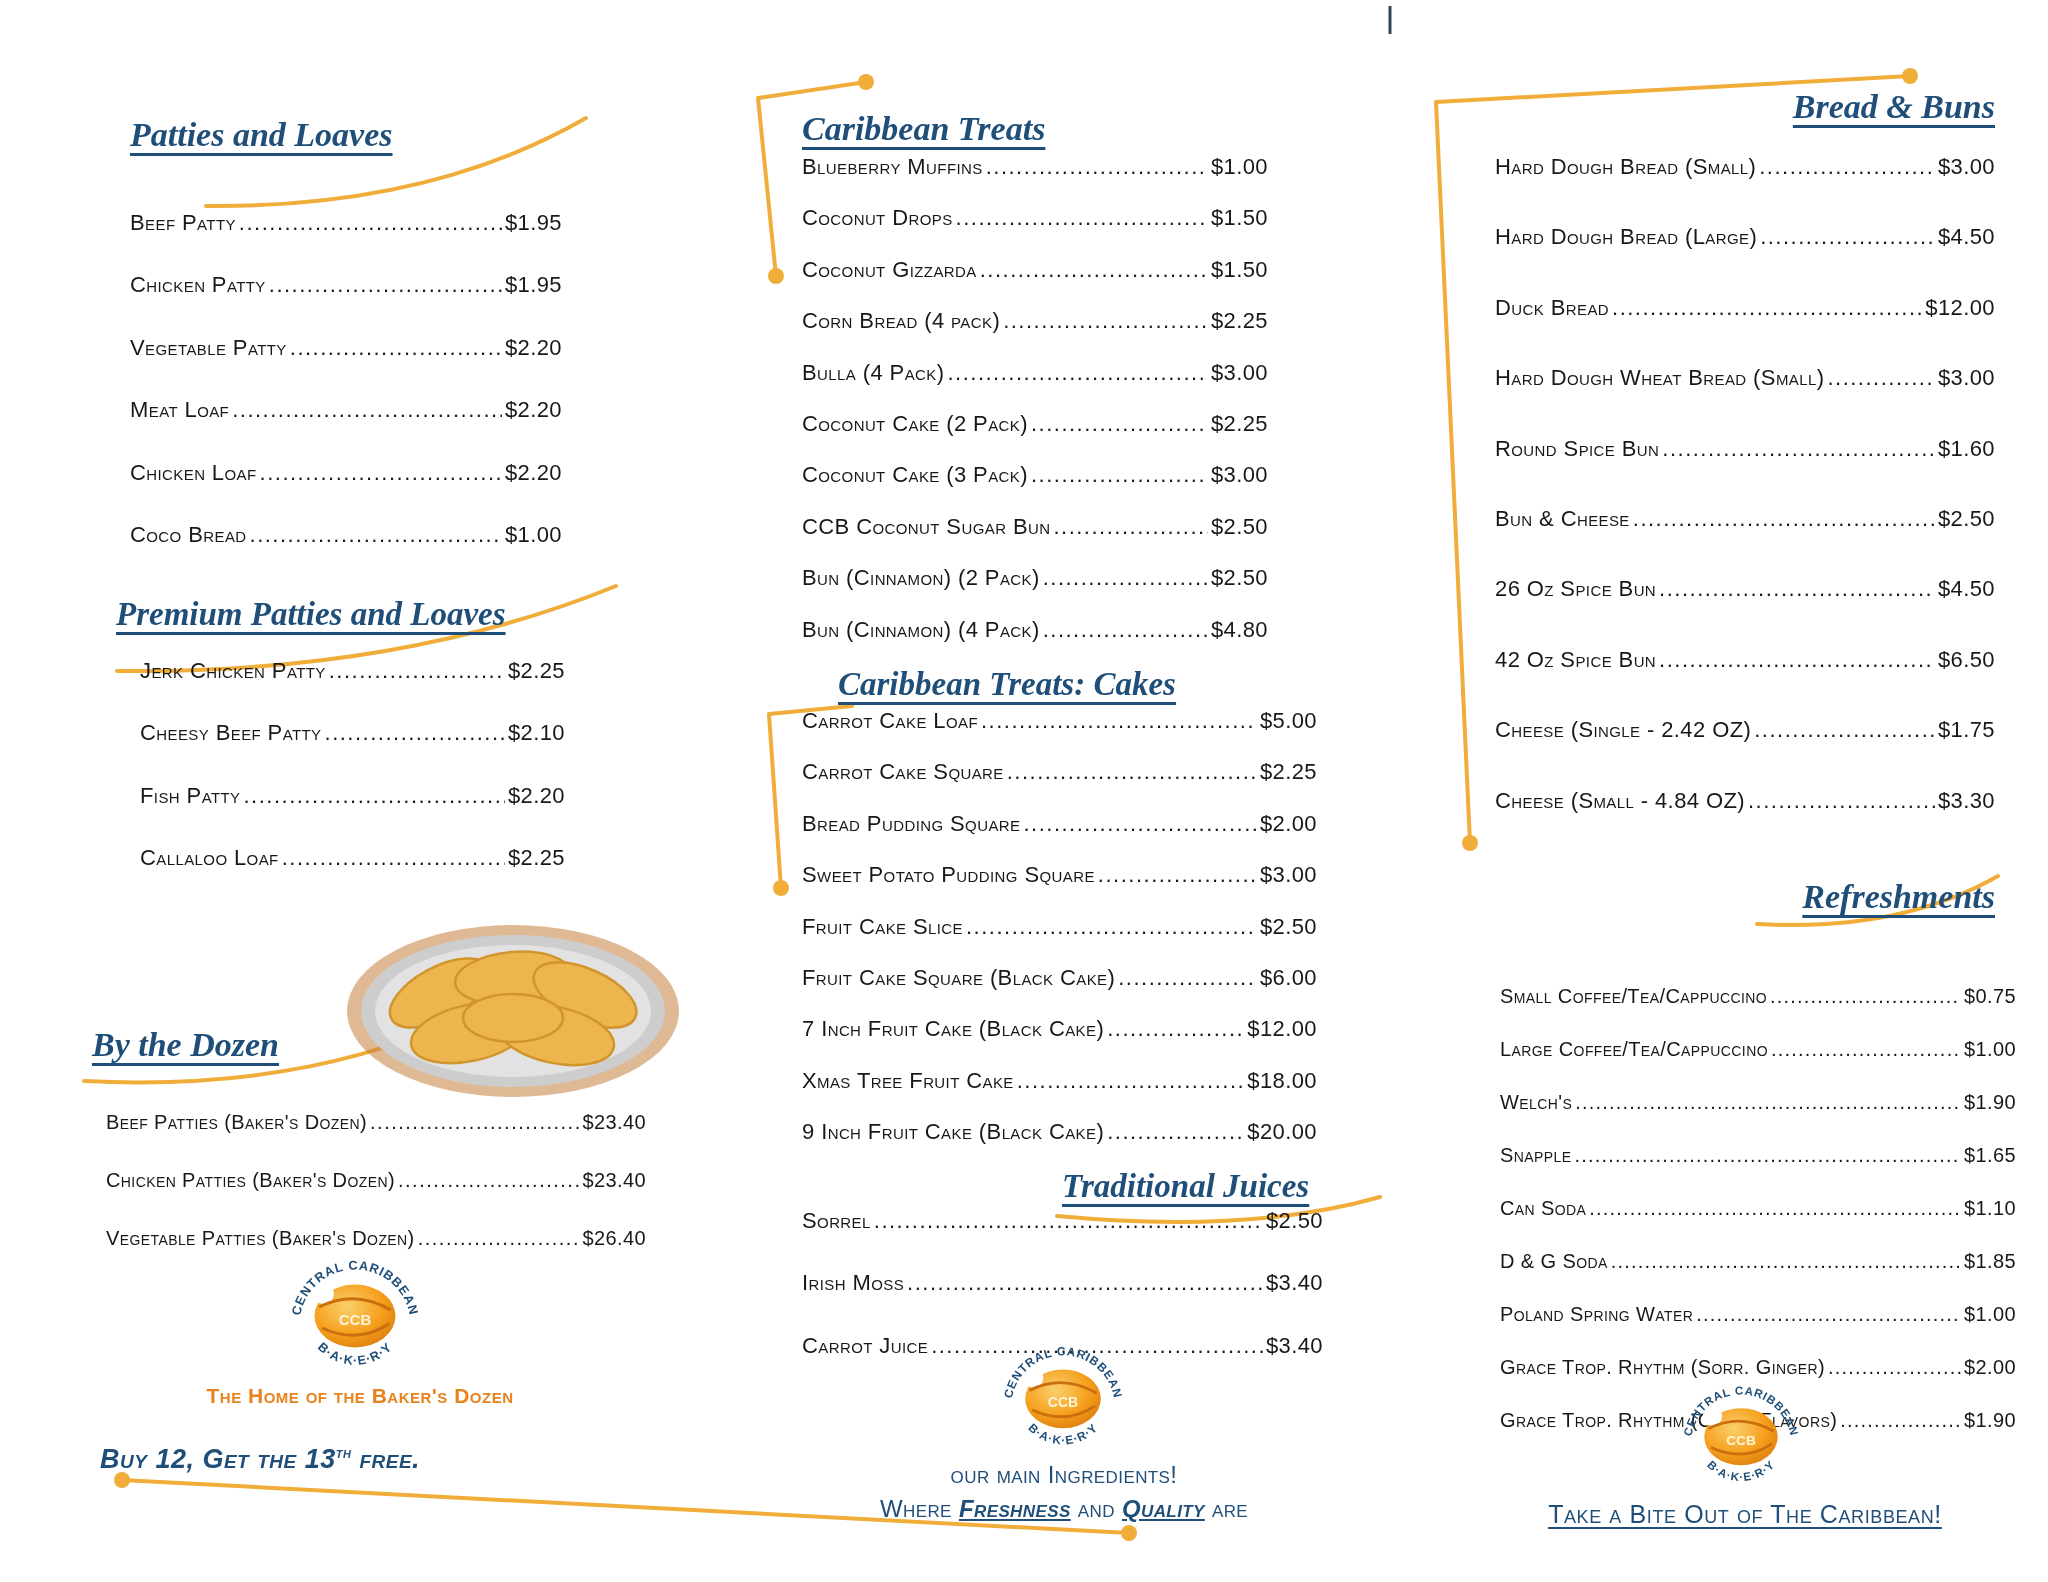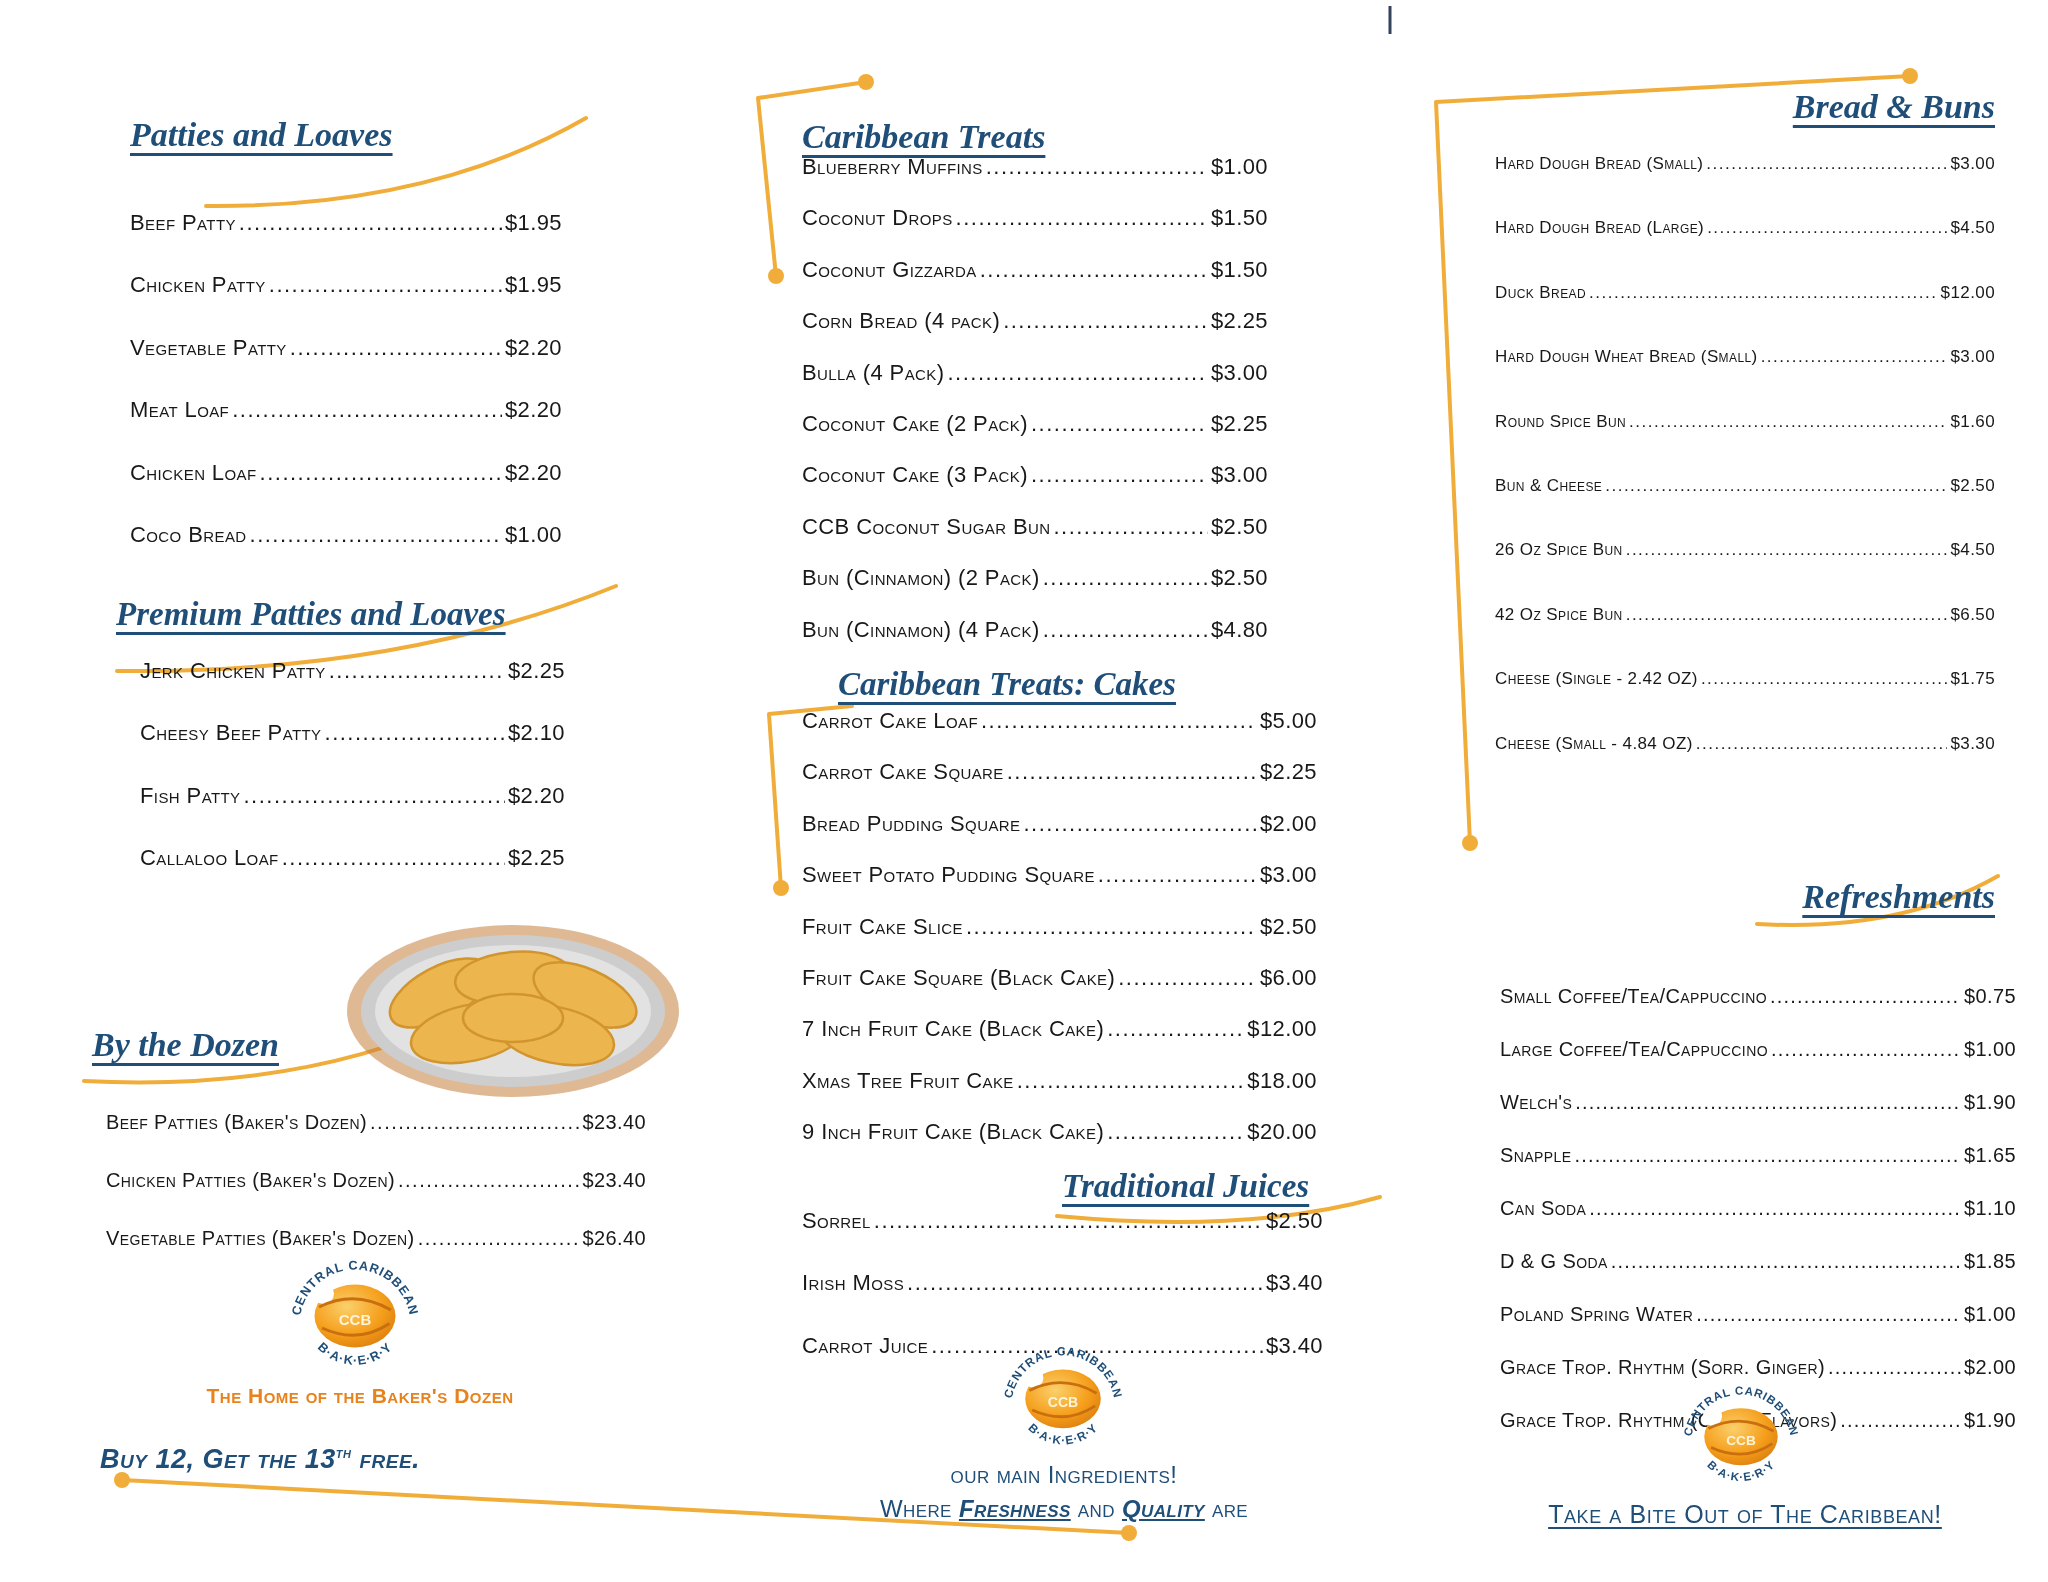--- a/index.html
+++ b/index.html
@@ -38,21 +38,21 @@
   .mi-dots::after{
     content:"......................................................................................................................................";
     letter-spacing:1.5px;
   }
   .mi-price{white-space:nowrap}
 
   .items-std   .mi{font-size:22px;margin-bottom:36px}
   .items-dozen .mi{font-size:20px;margin-bottom:34px}
   .items-c2    .mi{font-size:22px;margin-bottom:25px}
   .items-juice .mi{font-size:22px;margin-bottom:36px}
-  .items-bread .mi{font-size:17px;margin-bottom:44px}
+  .items-bread .mi{font-size:22px;margin-bottom:44px}
   .items-refresh .mi{font-size:20px;margin-bottom:29px}
   .items-refresh .mi-dots::after{letter-spacing:1.2px}
 
   .home{
     font-variant:small-caps;font-weight:bold;color:var(--orange);
     font-size:21px;text-align:center;letter-spacing:.5px;
   }
   .buy{
     font-variant:small-caps;font-weight:bold;font-style:italic;color:var(--navy);
     font-size:27px;letter-spacing:.5px;
@@ -220,21 +220,21 @@
         <text x="50" y="58" text-anchor="middle" class="logo-ccb">CCB</text>
       </svg>
     </div>
 
   <div class="abs home" style="left:100px;top:1384px;width:520px">The Home of the Baker's Dozen</div>
 
   <div class="abs buy" style="left:100px;top:1444px;width:520px">
     <span>Buy 12, Get the 13</span><sup>th</sup><span> free.</span>
   </div>
 
-  <div class="abs hdr h34" style="left:802px;top:118px">Caribbean Treats</div>
+  <div class="abs hdr h34" style="left:802px;top:110px">Caribbean Treats</div>
   <div class="abs items-c2" style="left:802px;top:154px;width:466px">
   <div class="mi">
     <span class="mi-name">Blueberry Muffins</span>
     <span class="mi-dots"></span>
     <span class="mi-price">$1.00</span>
   </div>
 
   <div class="mi">
     <span class="mi-name">Coconut Drops</span>
     <span class="mi-dots"></span>

